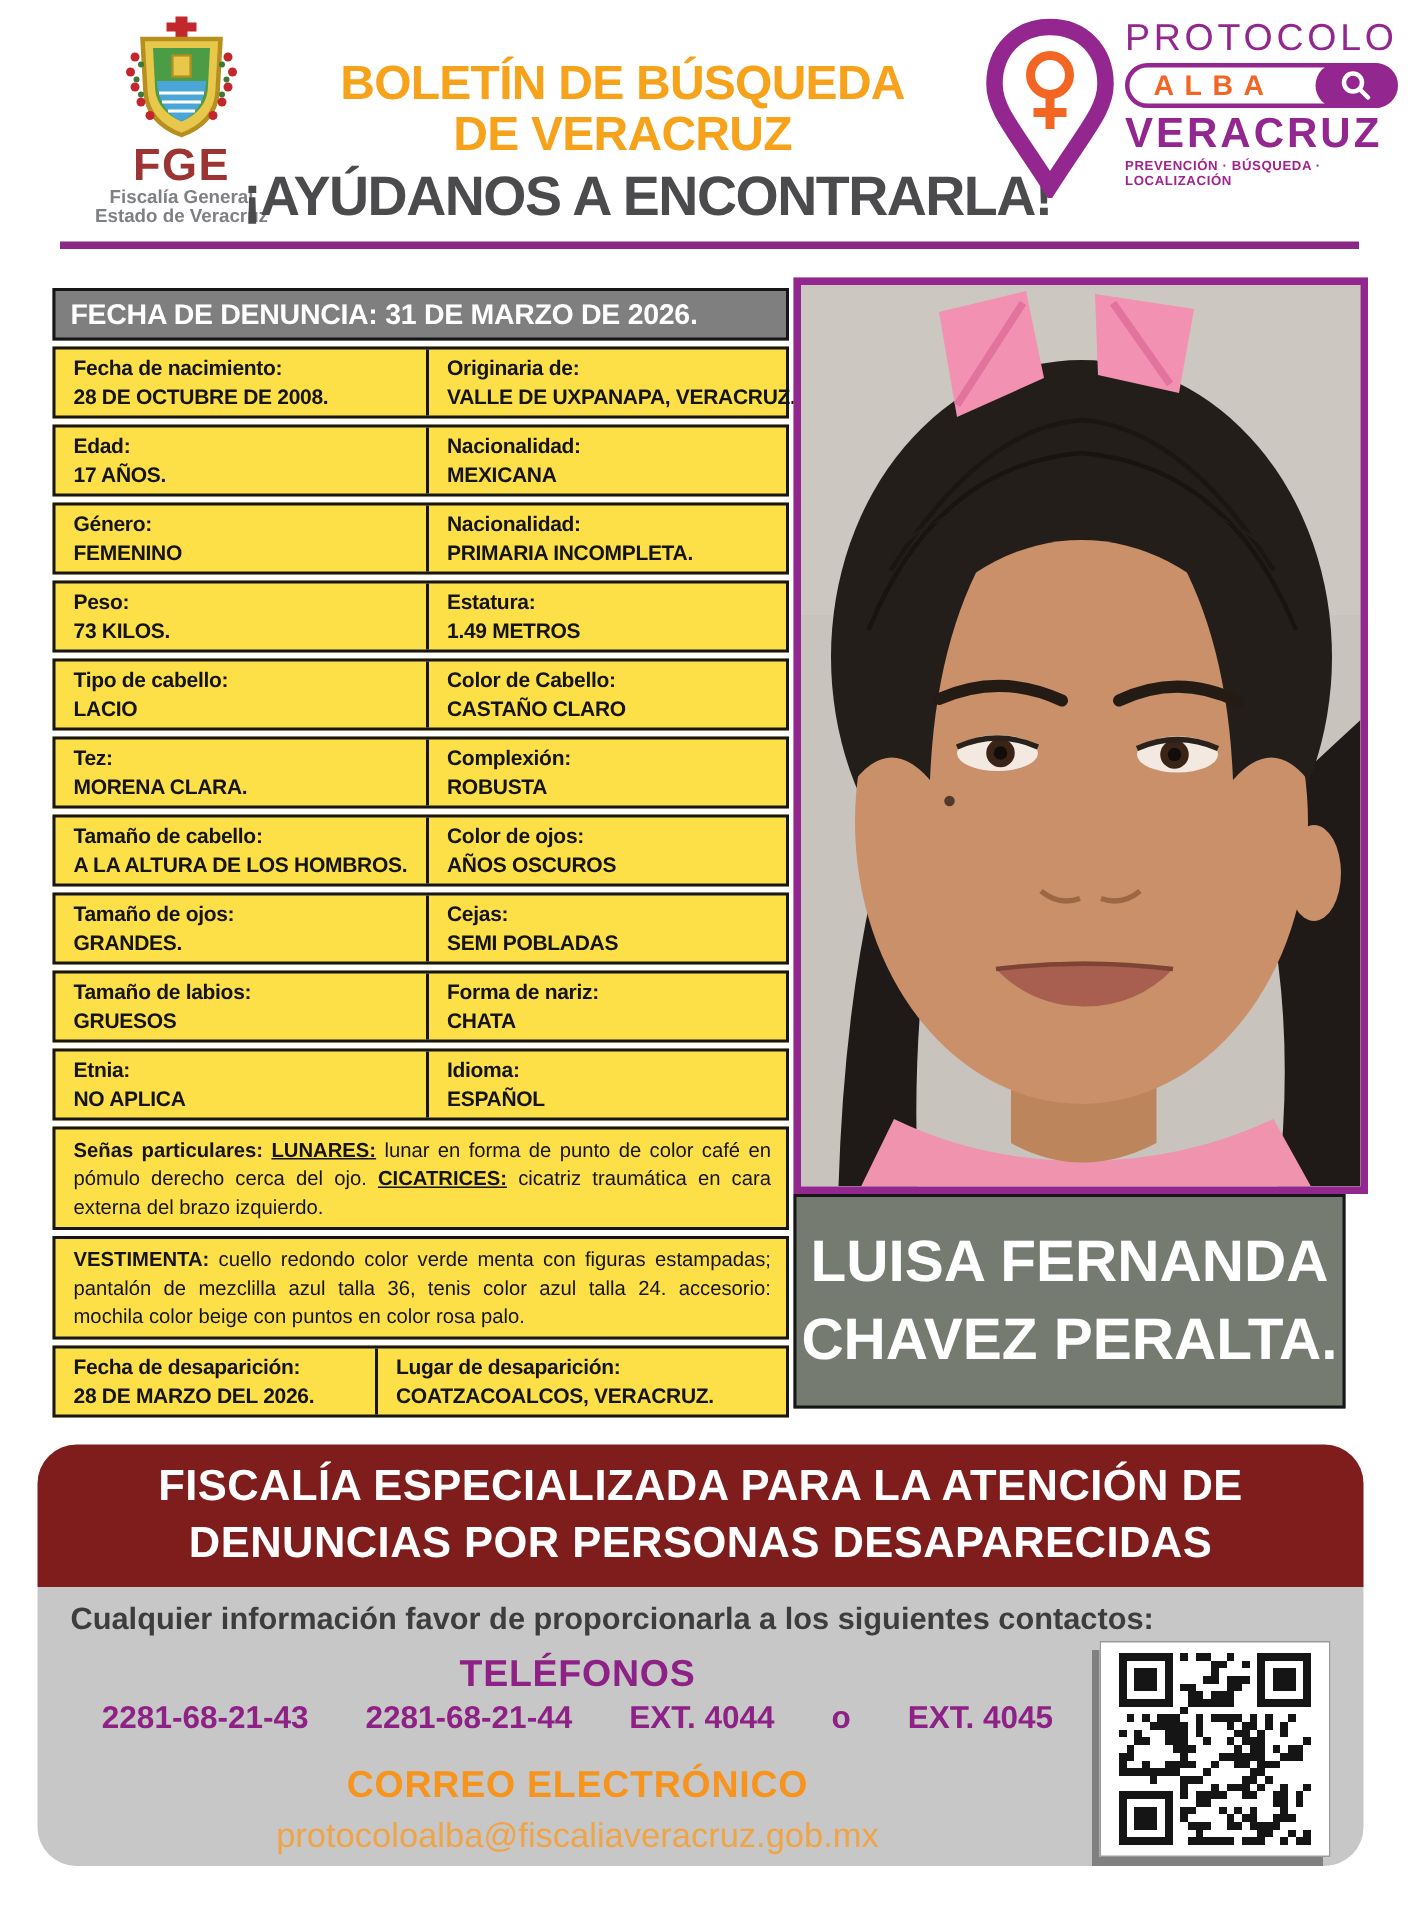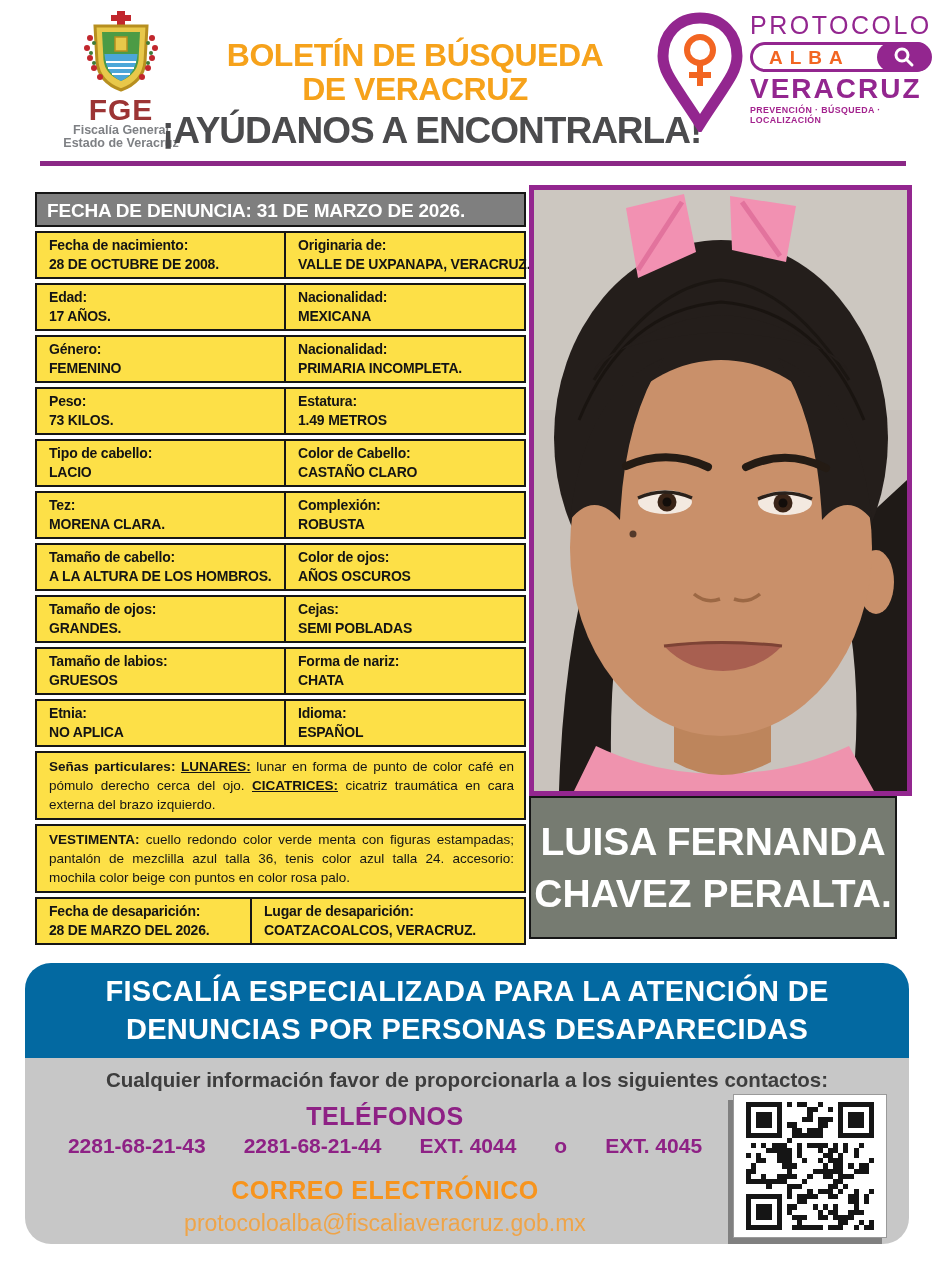--- a/index.html
+++ b/index.html
@@ -44,26 +44,26 @@
   .t-row.vestimenta{min-height:64px;}
 
   
   .photo-col{position:absolute;left:529px;top:185px;width:368px;}
   .photo-frame{width:383px;height:611px;border:5px solid #93268F;box-sizing:border-box;background:#C9C3BD;overflow:hidden;}
   .name-box{height:143px;border:2px solid #161616;background:#767B71;box-sizing:border-box;
             display:flex;flex-direction:column;justify-content:center;align-items:center;}
   .name-line{color:#fff;font-weight:800;font-size:39px;line-height:52px;letter-spacing:0px;white-space:nowrap;}
 
   
-  .banner{position:absolute;left:25px;top:963px;width:884px;height:95px;background:#0369a1;
+  .banner{position:absolute;left:25px;top:963px;width:884px;height:95px;background:#7f1d1d;
           border-radius:26px 26px 0 0;color:#fff;text-align:center;font-weight:800;font-size:29px;
           line-height:38px;padding-top:9px;box-sizing:border-box;letter-spacing:0.3px;}
   .footer{position:absolute;left:25px;top:1058px;width:884px;height:186px;background:#C7C7C7;
           border-radius:0 0 26px 26px;}
-  .footer-intro{text-align:center;font-size:20.5px;font-weight:700;color:#3D3D3D;padding-top:10px;}
+  .footer-intro{font-size:20.5px;font-weight:700;color:#3D3D3D;padding-top:10px;padding-left:22px;}
   .contacts{width:720px;text-align:center;}
   .tel-title{color:#8E2185;font-size:25px;font-weight:800;margin-top:10px;letter-spacing:0.5px;}
   .tel-line{color:#8E2185;font-size:21px;font-weight:800;margin-top:3px;}
   .tel-line span{margin:0 19px;}
   .mail-title{color:#F7941D;font-size:25px;font-weight:800;margin-top:18px;letter-spacing:0.5px;}
   .mail{color:#EFA448;font-size:23px;margin-top:5px;}
   .qr-card{position:absolute;right:22px;top:36px;width:152px;height:142px;background:#fff;border:1px solid #9a9a9a;
            box-shadow:-5px 6px 0 rgba(70,70,70,0.55);display:flex;align-items:center;justify-content:center;}
 </style>
 </head>

